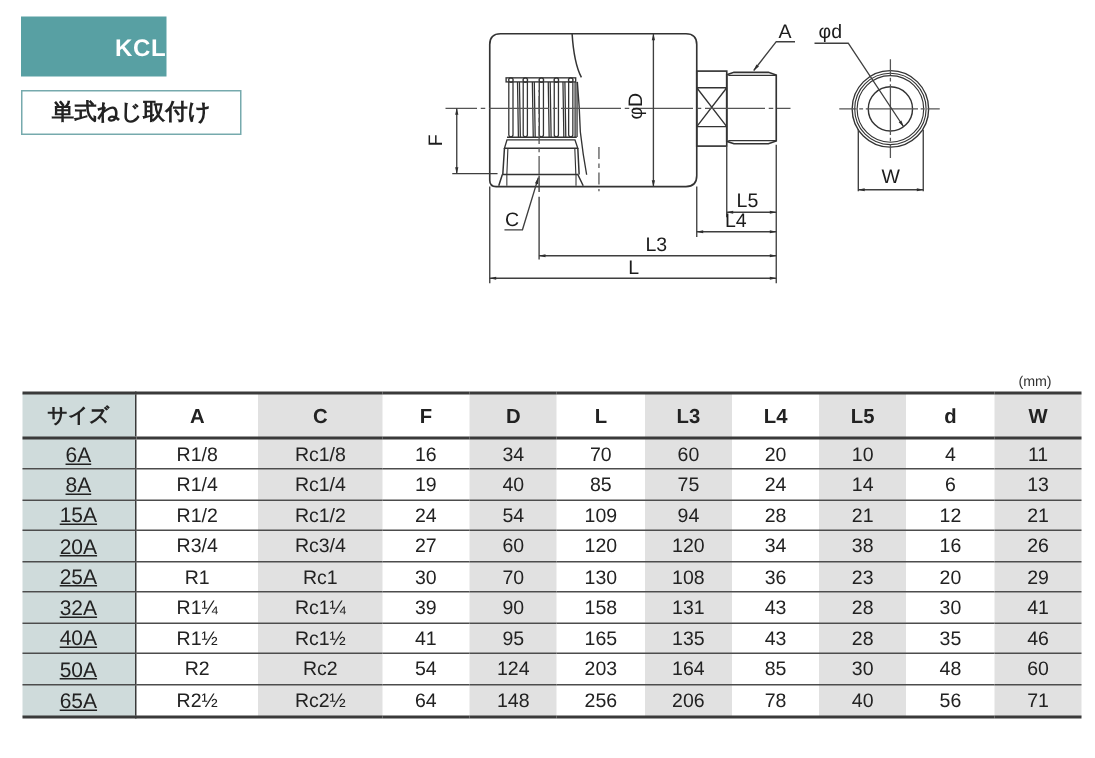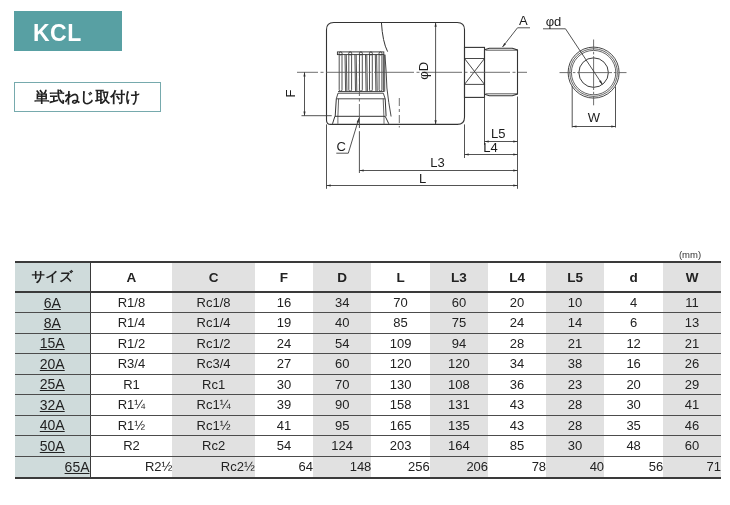--- a/index.html
+++ b/index.html
@@ -1,27 +1,27 @@
 <!DOCTYPE html>
 <html><head>
 <meta charset="utf-8">
 <style>
 html,body{margin:0;padding:0;}
 body{width:730px;height:505px;position:relative;background:#fff;font-family:"Liberation Sans",sans-serif;overflow:hidden;}
-.kcl{position:absolute;left:14px;top:11px;width:97px;height:40px;background:#58a0a3;color:#fff;font-size:23px;font-weight:bold;text-align:left;line-height:44px;letter-spacing:0.5px;text-indent:8px;padding-left:11px;}
-.sub{position:absolute;left:14px;top:82px;width:145px;height:28px;border:1px solid #76aaad;color:#222;font-size:15px;font-weight:bold;text-align:center;line-height:28px;}
+.kcl{position:absolute;left:14px;top:11px;width:97px;height:40px;background:#58a0a3;color:#fff;font-size:16px;font-weight:bold;text-align:right;line-height:44px;letter-spacing:0.5px;text-indent:8px;}
+.sub{position:absolute;left:14px;top:60px;width:145px;height:28px;border:1px solid #76aaad;color:#222;font-size:15px;font-weight:bold;text-align:center;line-height:28px;}
 .mm{position:absolute;left:660px;top:248.5px;width:60px;text-align:center;font-size:9.5px;color:#333;}
 table{position:absolute;left:15px;top:261px;width:706px;border-collapse:collapse;table-layout:fixed;border-top:2px solid #3a3a3a;border-bottom:2px solid #3a3a3a;}
 th,td{padding:0;margin:0;text-align:center;vertical-align:middle;font-weight:normal;color:#222;}
 thead tr{height:30px;}
 thead th{border-bottom:2px solid #3a3a3a;font-size:13.5px;font-weight:bold;}
 tbody tr{height:20.5px;}
 tbody td{border-bottom:1px solid #4c4c4c;font-size:13px;}
 tbody tr:last-child{height:22px;}
-tbody tr:last-child td{border-bottom:none;text-align:right;}
+tbody tr:last-child td{border-bottom:none;}
 .sz{background:#cfdbdb;border-right:1.5px solid #3a3a3a;}
 tbody td.sz{font-size:14px;text-decoration:underline;}
 .g{background:#e1e1e1;}
 svg{position:absolute;left:0;top:0;}
 </style>
 </head>
 <body>
 <div class="kcl">KCL</div>
 <div class="sub">単式ねじ取付け</div>
 <div class="mm">(mm)</div>

